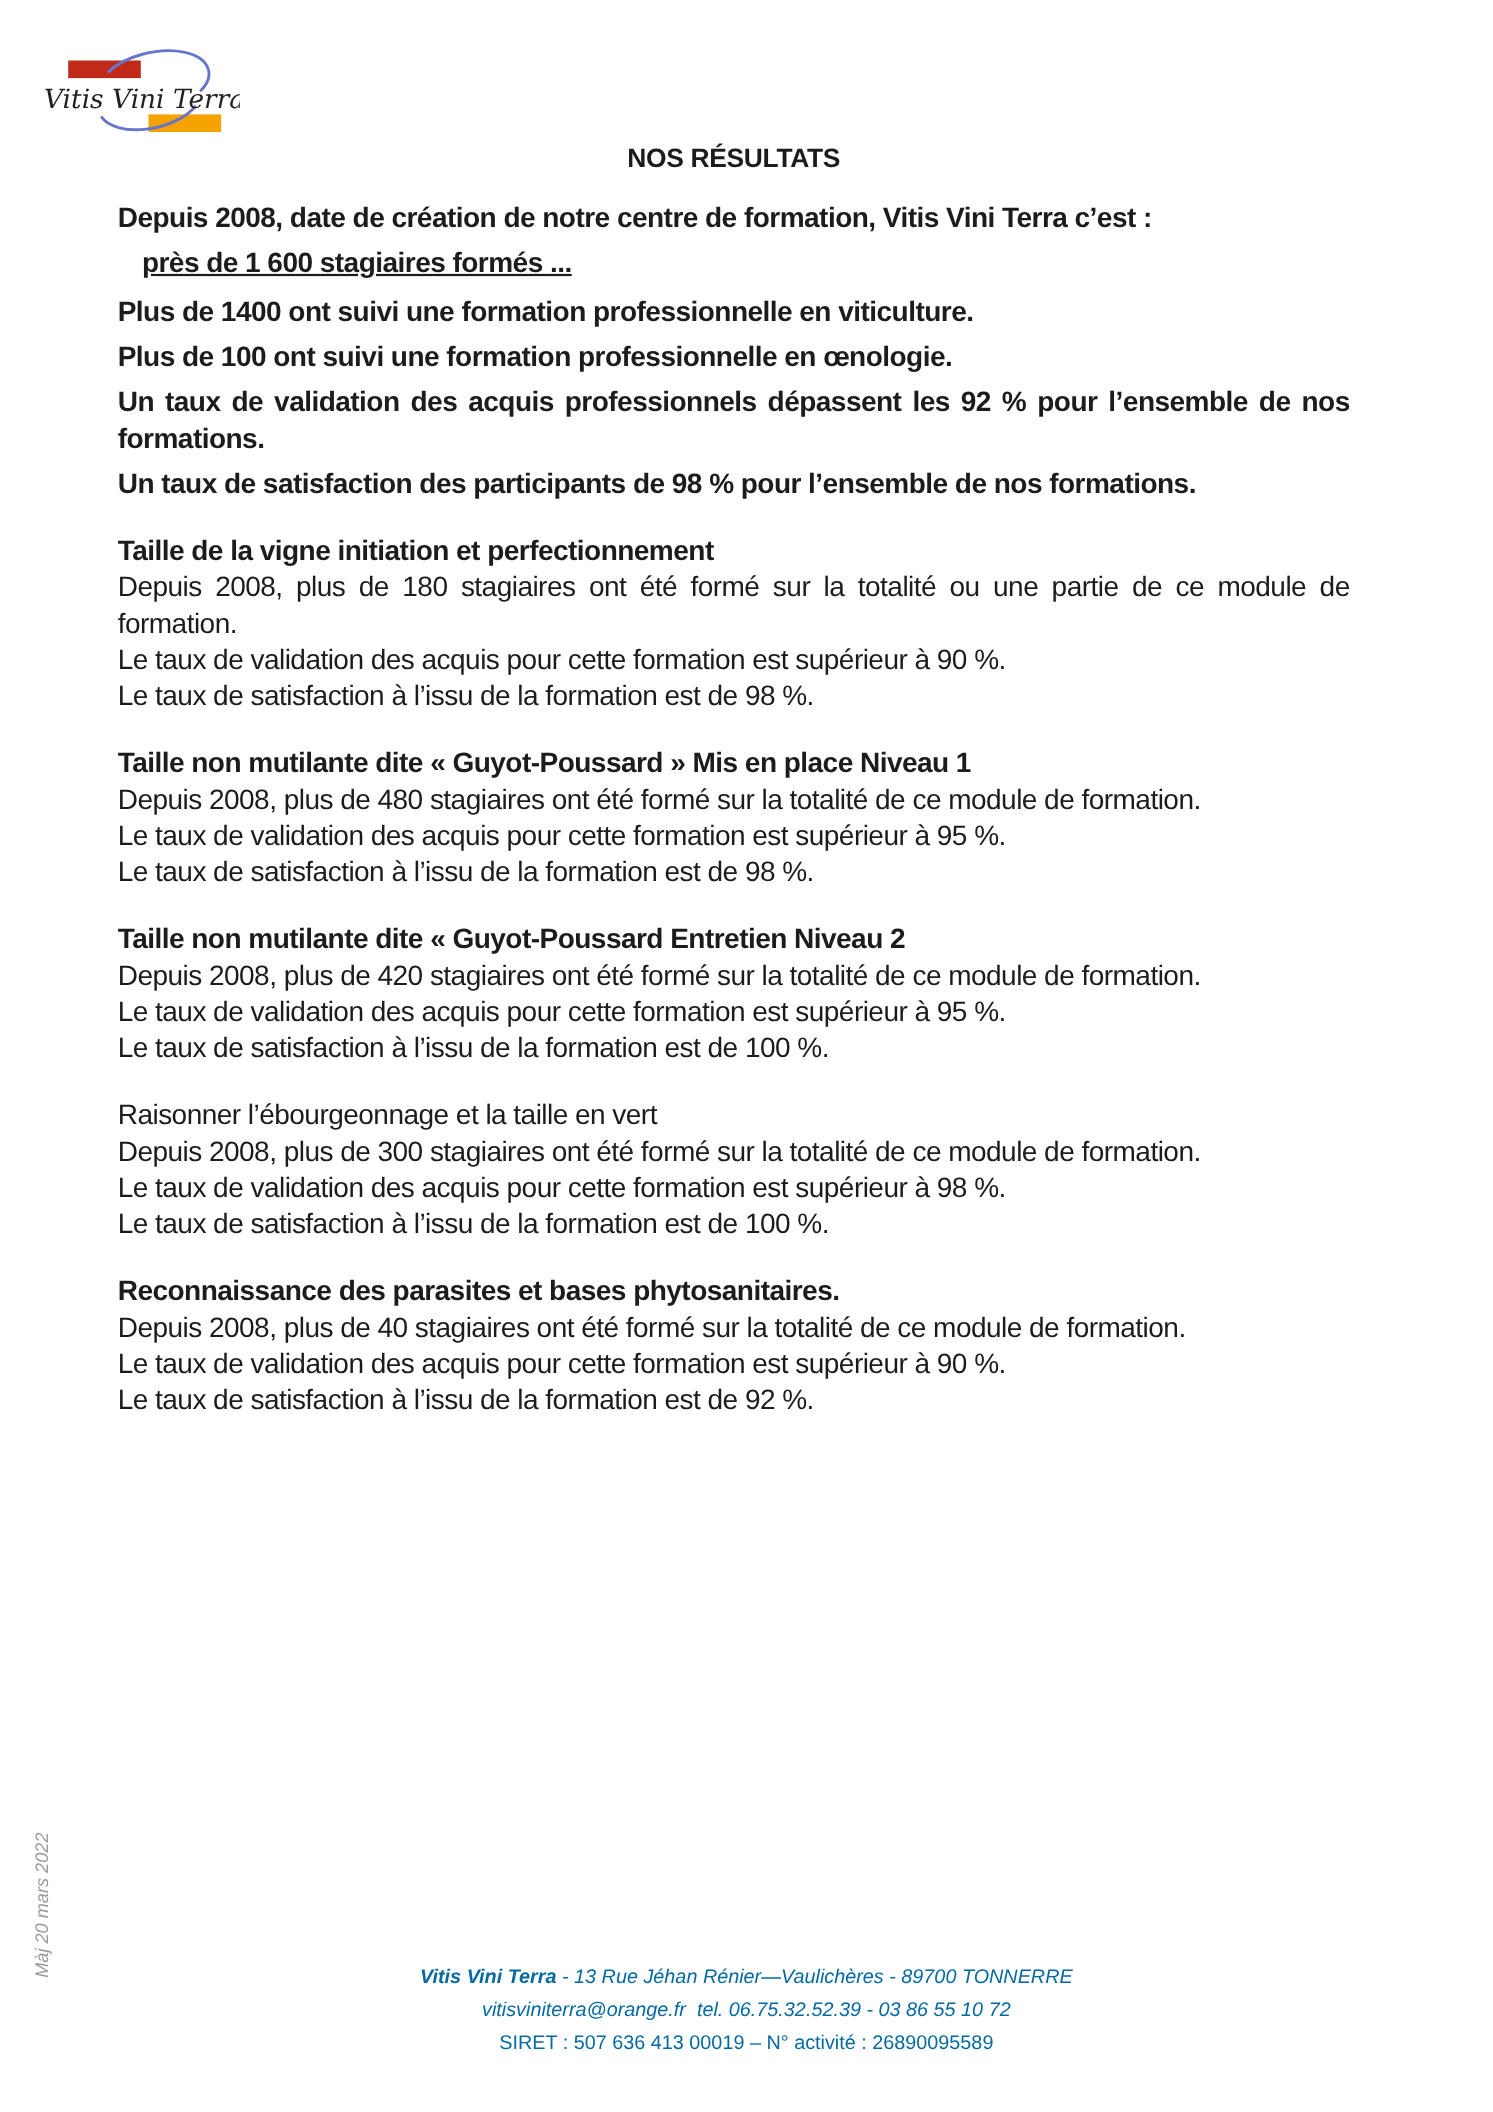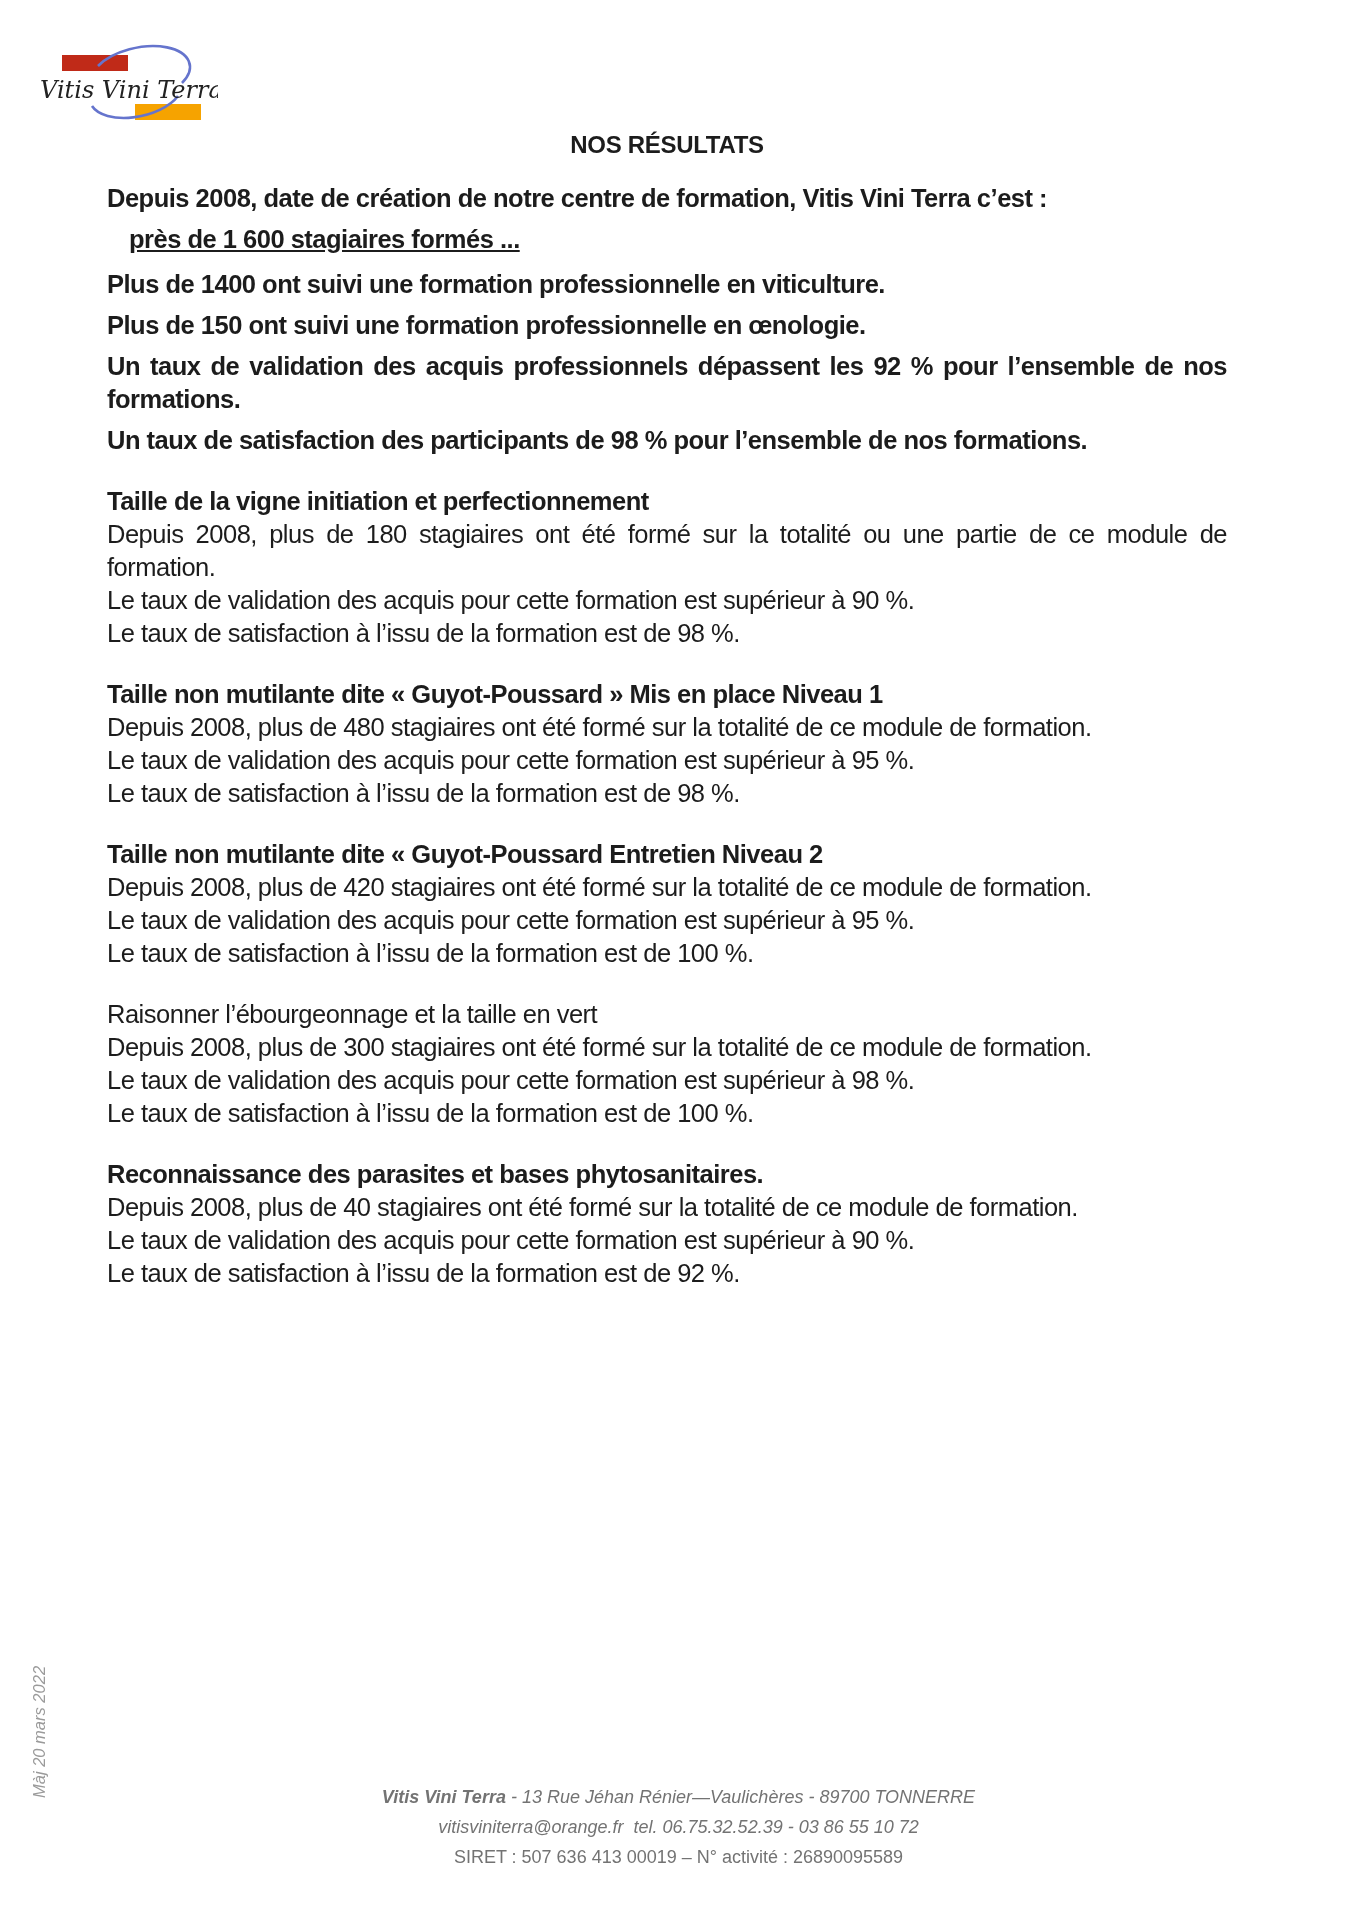--- a/index.html
+++ b/index.html
@@ -36,21 +36,21 @@
   
   .sidenote{
     position:absolute;left:30px;top:1798px;
     transform:rotate(-90deg);transform-origin:0 0;
     font-size:16.5px;font-style:italic;color:#9a9a9a;
     white-space:nowrap;letter-spacing:0;
   }
   
   .footer{
     position:absolute;left:0;top:1782px;width:1357px;
-    text-align:center;color:#737373;font-size:18px;line-height:30px;
+    text-align:center;color:#0369a1;font-size:18px;line-height:30px;
     letter-spacing:0;
   }
   .footer .l1, .footer .l2{font-style:italic;}
   .footer .company{font-weight:bold;font-style:italic;}
   .footer .address{padding-left:5px;}
   .footer p{margin:0;}
 </style>
 </head>
 <body>
 
@@ -68,21 +68,21 @@
 
     <p class="doc-title">NOS RÉSULTATS</p>
 
     <div class="intro">
       <p>Depuis 2008, date de création de notre centre de formation, Vitis Vini Terra c’est :</p>
       <p class="underlined">près de 1 600 stagiaires formés ...</p>
     </div>
 
     <div class="highlights">
       <p>Plus de 1400 ont suivi une formation professionnelle en viticulture.</p>
-      <p>Plus de 150 ont suivi une formation professionnelle en œnologie.</p>
+      <p>Plus de 100 ont suivi une formation professionnelle en œnologie.</p>
       <p>Un taux de validation des acquis professionnels dépassent les 92 % pour l’ensemble de nos formations.</p>
       <p>Un taux de satisfaction des participants de 98 % pour l’ensemble de nos formations.</p>
     </div>
 
     <div class="section">
       <p class="heading">Taille de la vigne initiation et perfectionnement</p>
       <p class="body">Depuis 2008, plus de 180 stagiaires ont été formé sur la totalité ou une partie de ce module de formation.</p>
       <p>Le taux de validation des acquis pour cette formation est supérieur à 90 %.</p>
       <p>Le taux de satisfaction à l’issu de la formation est de 98 %.</p>
     </div>

